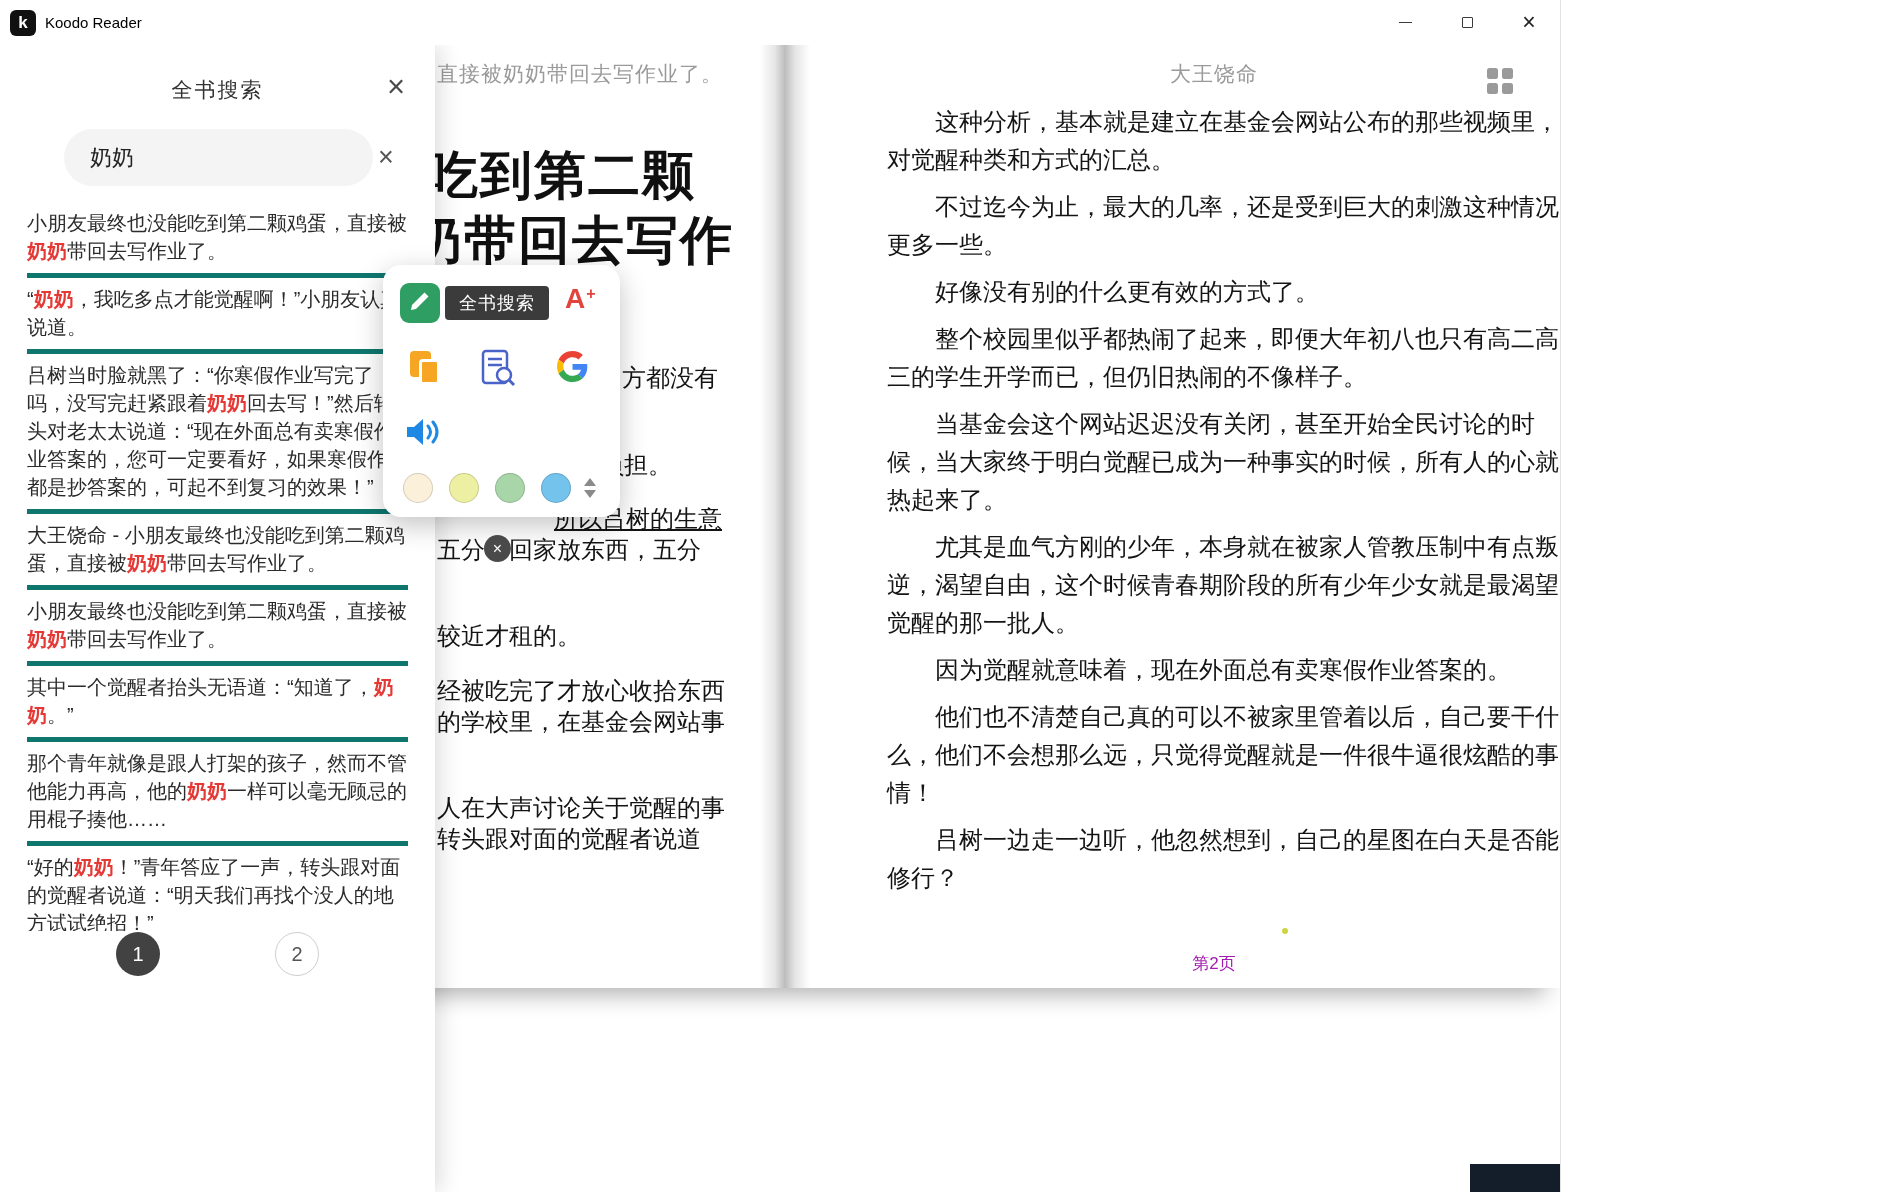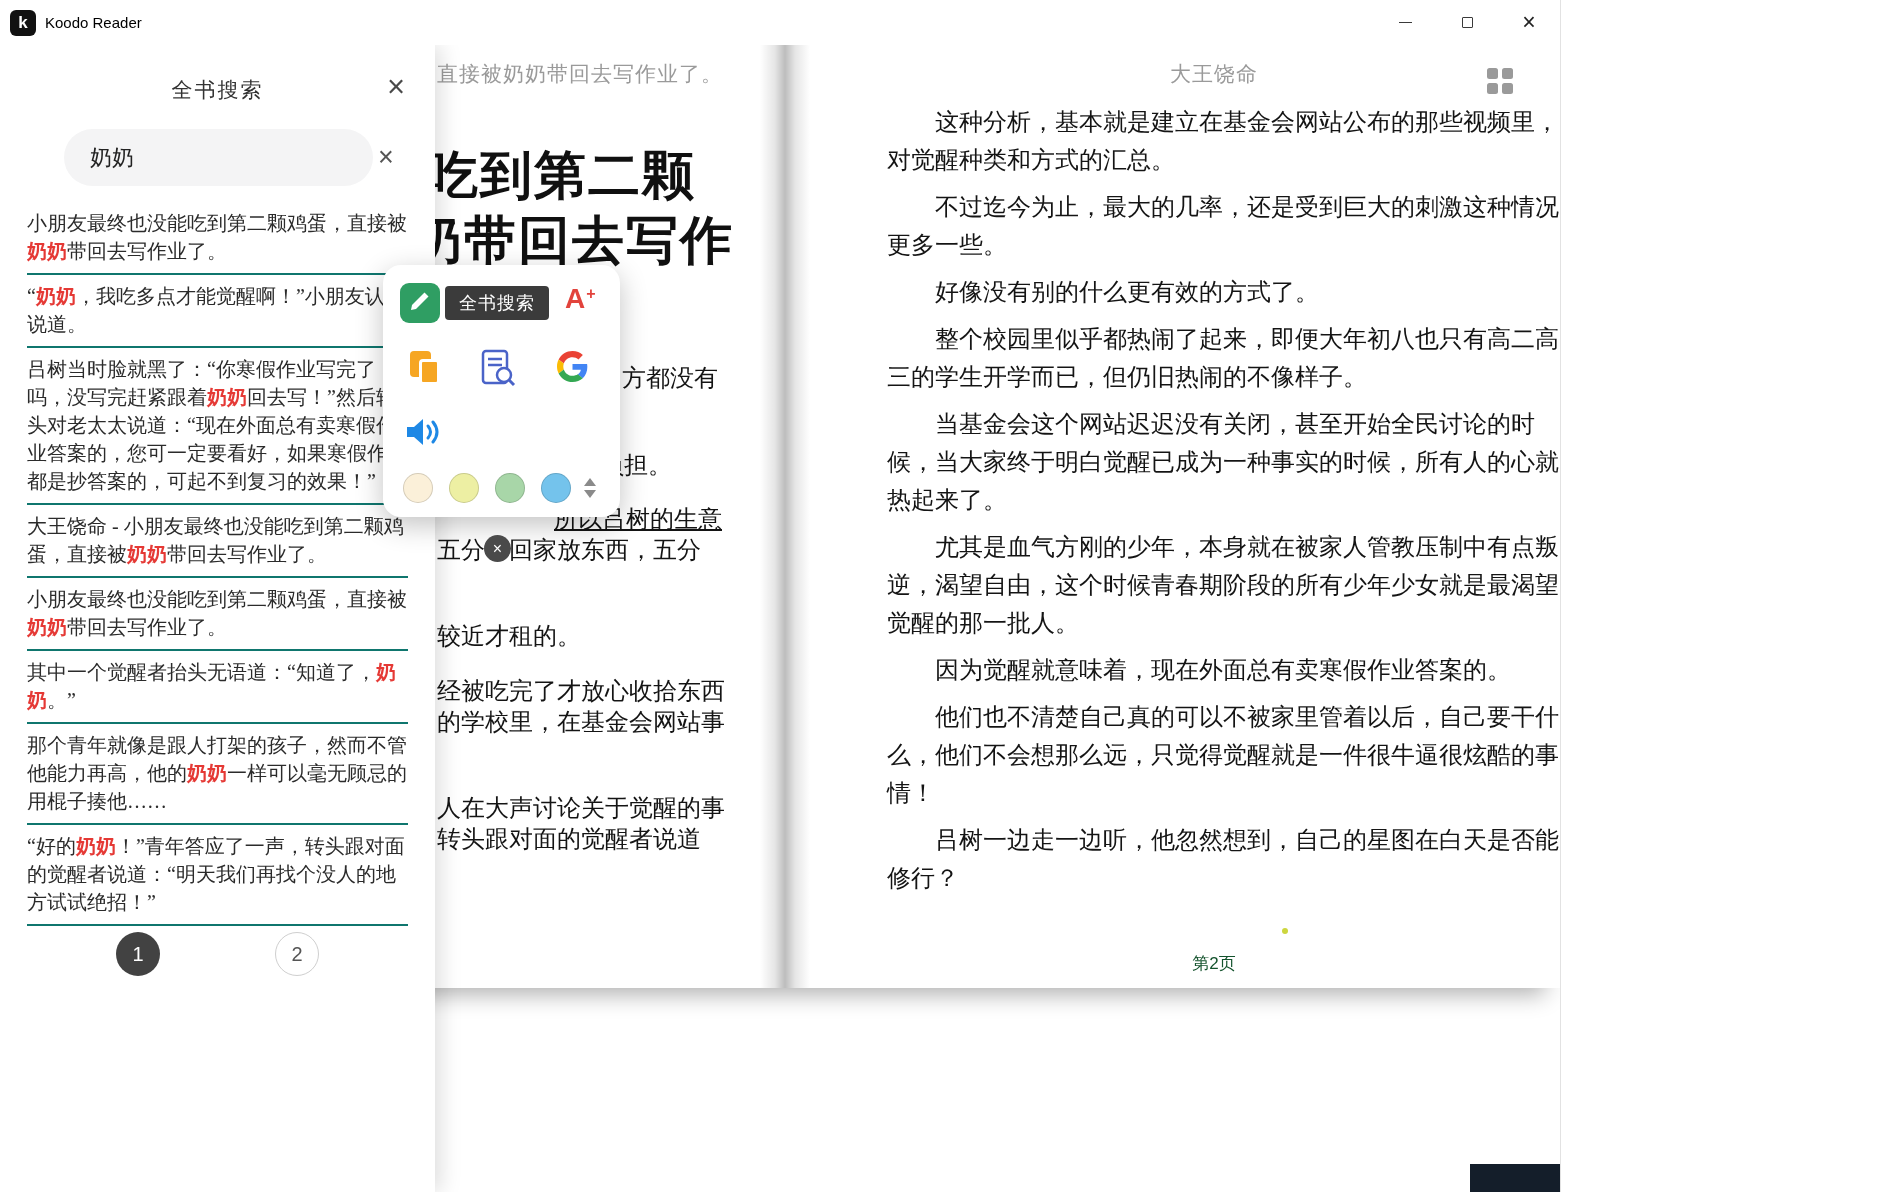--- a/index.html
+++ b/index.html
@@ -48,21 +48,21 @@
   .f7 { left:417px; top:661px;text-align:center; }
   .f8 { left:417px; top:747px; }
   .f9 { left:417px; top:778px; }
 
   .rp-header { position:absolute; top:15px; width:100%; text-align:center;
     font-size:21px; color:#9a9a9a; letter-spacing:1px; }
   .rp-body { position:absolute; left:48px; right:25px; top:58px;
     font-size:24px; line-height:38px; color:#141414; }
   .rp-body p { text-indent:2em; margin-bottom:9px; }
   .rp-footer { position:absolute; top:907px; width:100%; text-align:center;
-    font-size:17px; color:#14532d; }
+    font-size:17px; color:#a21caf; }
 
   .grid-icon { position:absolute; left:1487px; top:68px; width:28px; height:28px;
     display:grid; grid-template-columns:11px 11px; grid-template-rows:11px 11px;
     gap:4px; z-index:3; cursor:pointer; }
   .grid-icon span { background:#9a9a9a; border-radius:2.5px; }
 
   .anno-dot { position:absolute; left:1282px; top:928px; width:6px; height:6px;
     border-radius:50%; background:#cdd63e; z-index:2; }
 
   
@@ -73,21 +73,21 @@
   .sp-close { position:absolute; top:26px; right:30px; font-size:31px;
     font-weight:300; color:#4a4a4a; line-height:1; cursor:pointer; }
   .search-box { position:absolute; left:64px; top:84px; width:309px; height:57px;
     background:#f4f4f5; border-radius:29px; display:flex; align-items:center;
     padding:0 26px; }
   .search-box input { flex:1; border:none; background:transparent; outline:none;
     font-size:22px; color:#222; font-family:inherit; }
   .sp-clear { font-size:27px; font-weight:300; color:#555; line-height:1; cursor:pointer; }
   .results { position:absolute; left:27px; top:157px; width:381px; height:729px;
     overflow:hidden; font-size:20px; line-height:28px; color:#2b2b2b; }
-  .result-item { padding:7px 0 8px 0; border-bottom:2px solid #0f766e; cursor:pointer;font-family:Liberation Serif, serif; }
+  .result-item { padding:7px 0 8px 0; border-bottom:5px solid #0f766e; cursor:pointer; }
   .hl { color:#e53935; font-weight:700; }
   .pagination { position:absolute; top:887px; width:100%; display:flex;
     justify-content:center; gap:115px; }
   .page-dot { width:44px; height:44px; border-radius:50%; display:flex;
     align-items:center; justify-content:center; font-size:20px; cursor:pointer; }
   .page-dot.active   { background:#424242; color:#fff; }
   .page-dot.inactive { background:#fff; border:1px solid #cfcfcf; color:#555; }
 
   
   .sel-toolbar { position:absolute; left:383px; top:265px; width:237px; height:252px;

